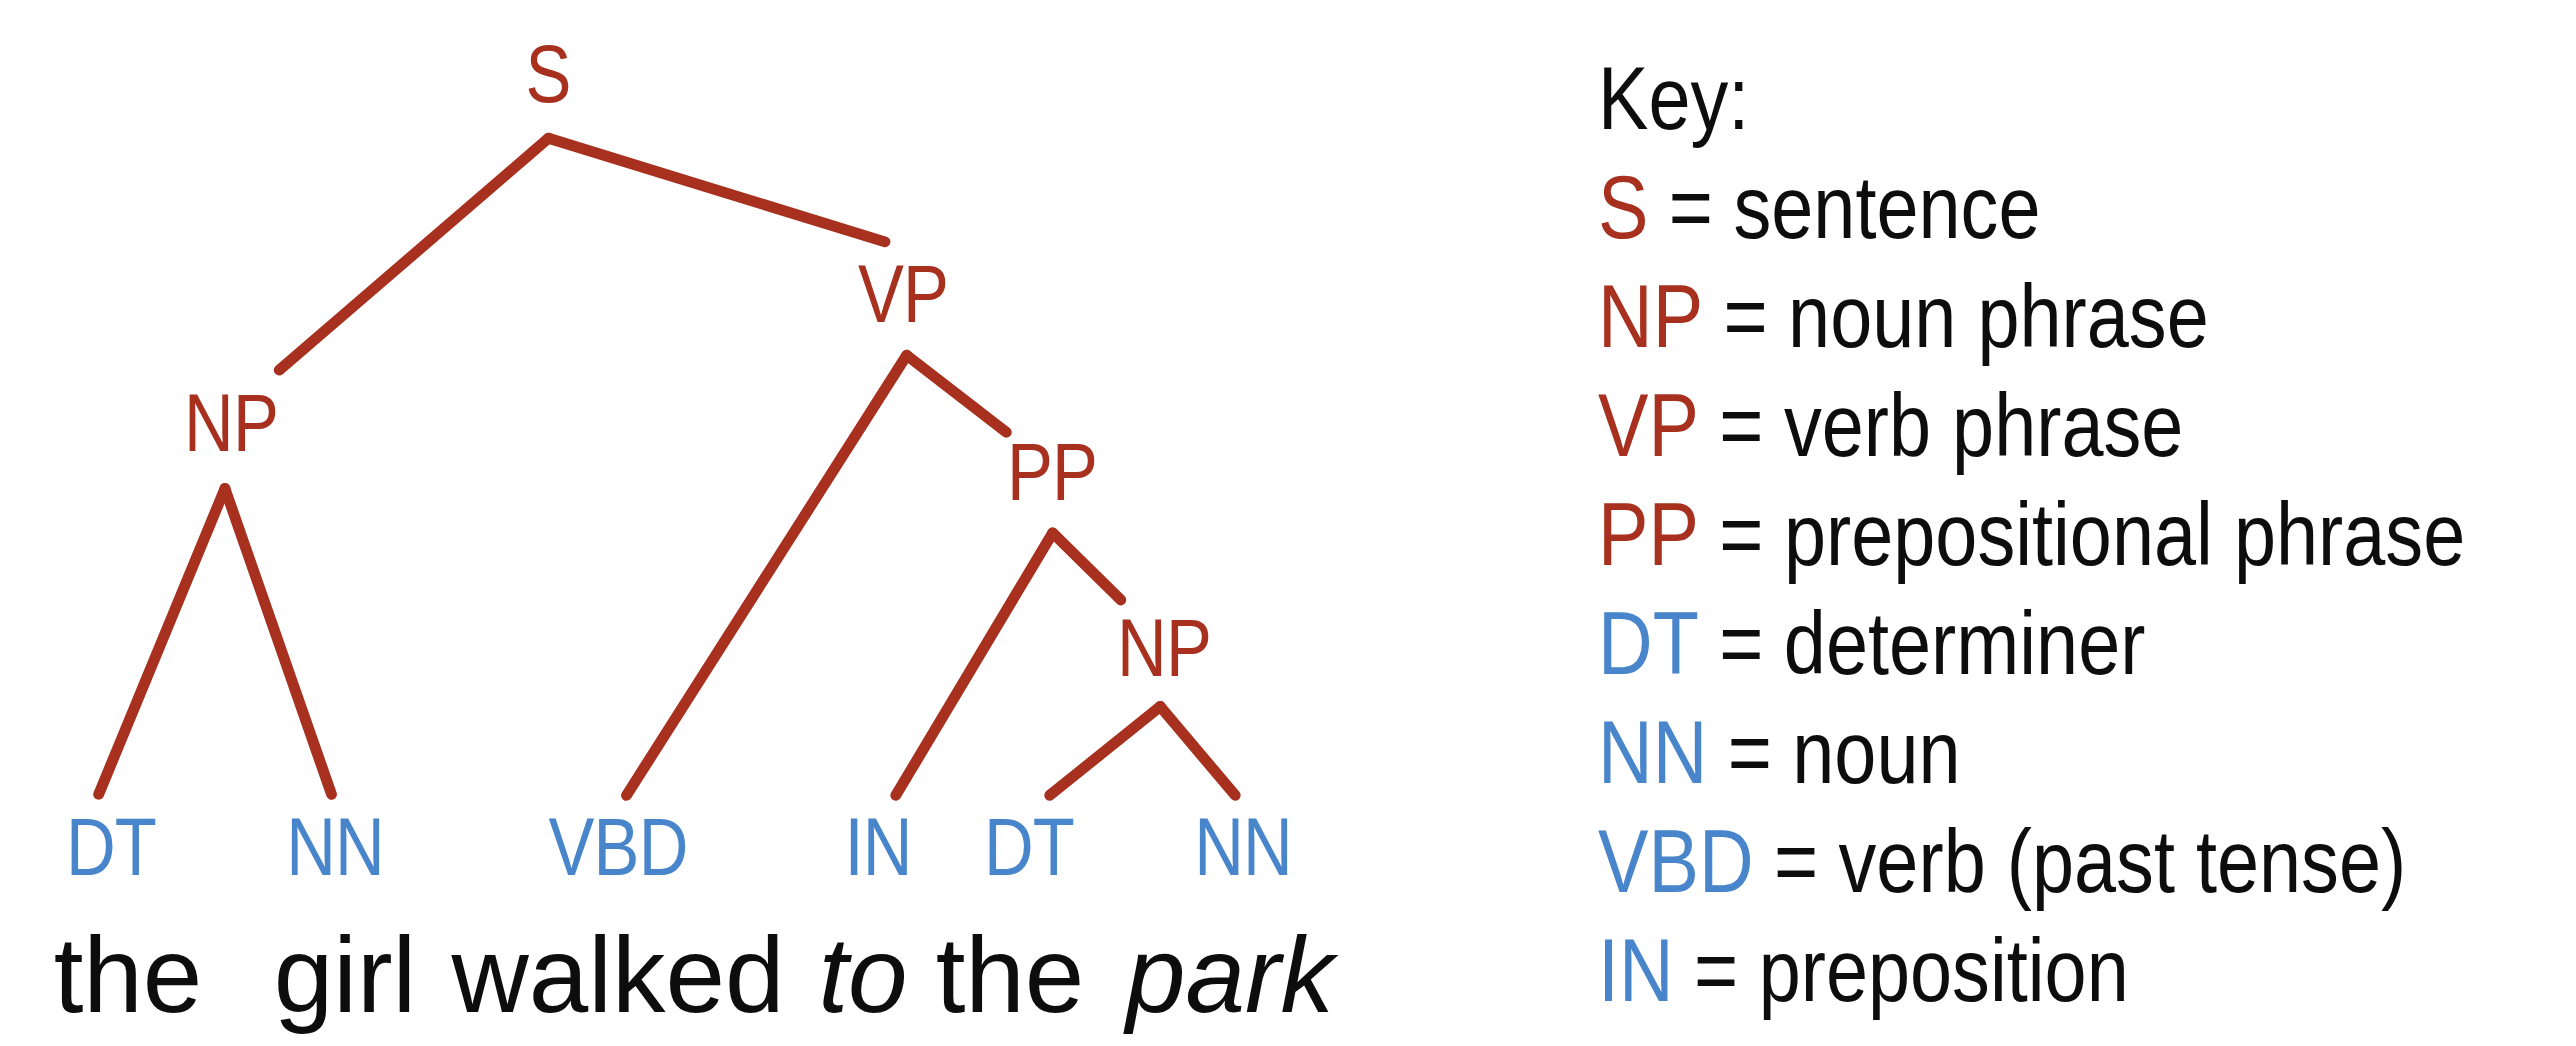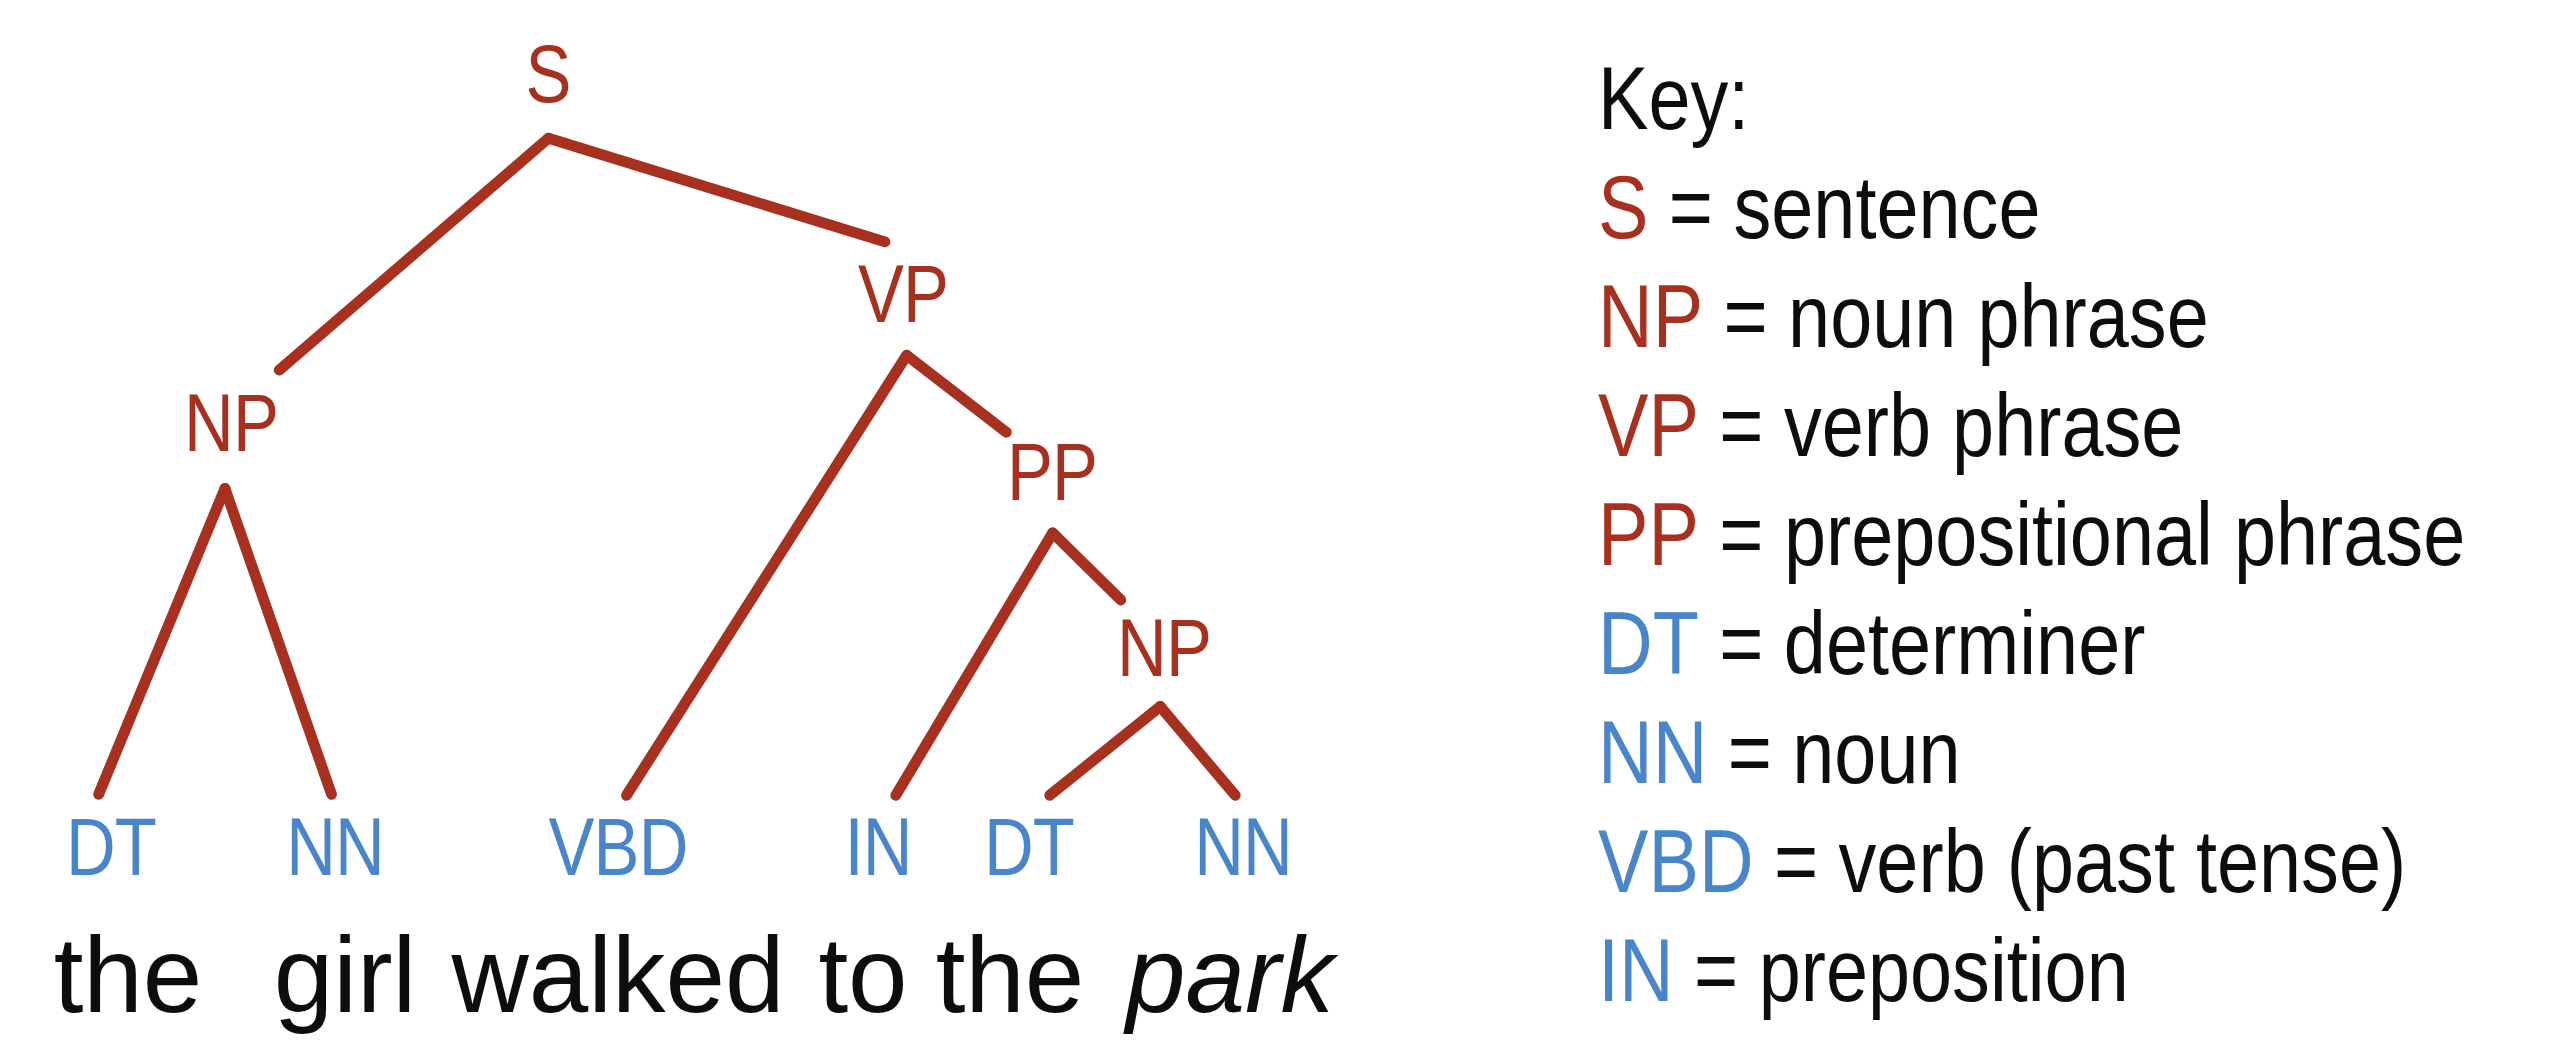--- a/index.html
+++ b/index.html
@@ -94,21 +94,21 @@
       <div class="tree-label phrase" style="left: 1164px; top: 648px;">NP</div>
       <div class="tree-label pos" style="left: 111px; top: 847px;">DT</div>
       <div class="tree-label pos" style="left: 335px; top: 847px;">NN</div>
       <div class="tree-label pos" style="left: 618px; top: 847px;">VBD</div>
       <div class="tree-label pos" style="left: 878px; top: 847px;">IN</div>
       <div class="tree-label pos" style="left: 1029px; top: 847px;">DT</div>
       <div class="tree-label pos" style="left: 1243px; top: 847px;">NN</div>
       <div class="tree-label word" style="left: 128px; top: 975px;">the</div>
       <div class="tree-label word" style="left: 345px; top: 975px;">girl</div>
       <div class="tree-label word" style="left: 618px; top: 975px;">walked</div>
-      <div class="tree-label word" style="left: 863px; top: 975px;">to</div>
+      <div class="tree-label word" style="left: 863px; top: 975px; font-style: italic;">to</div>
       <div class="tree-label word" style="left: 1010px; top: 975px;">the</div>
       <div class="tree-label word" style="left: 1230px; top: 975px; font-style: italic;">park</div>
     </div>
 
   <div id="key">
     <div class="key-row">
       <span>Key:</span>
     </div>
     <div class="key-row">
       <span class="key-term cat-phrase">S</span>

